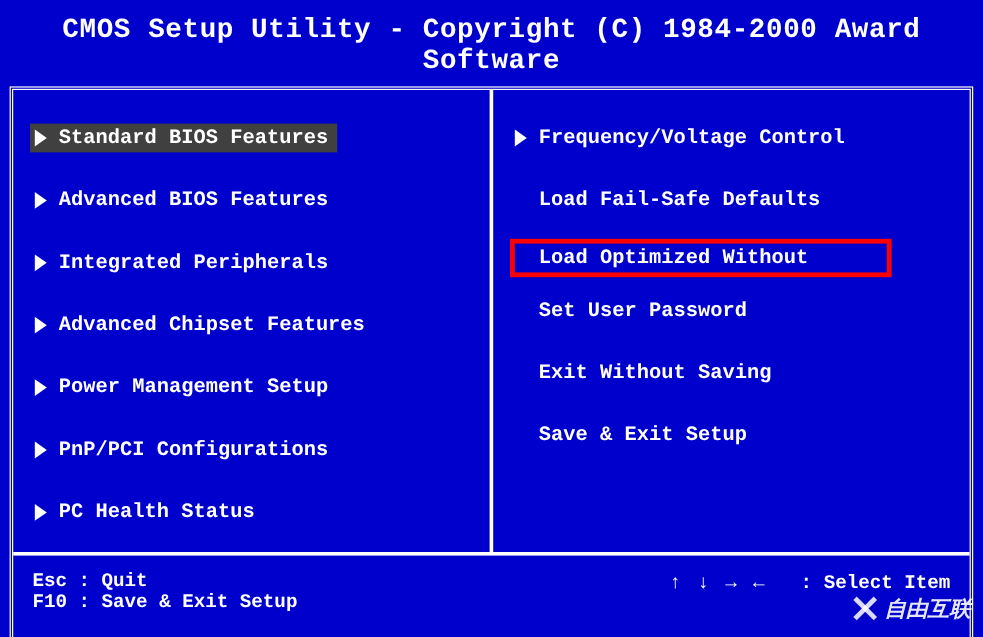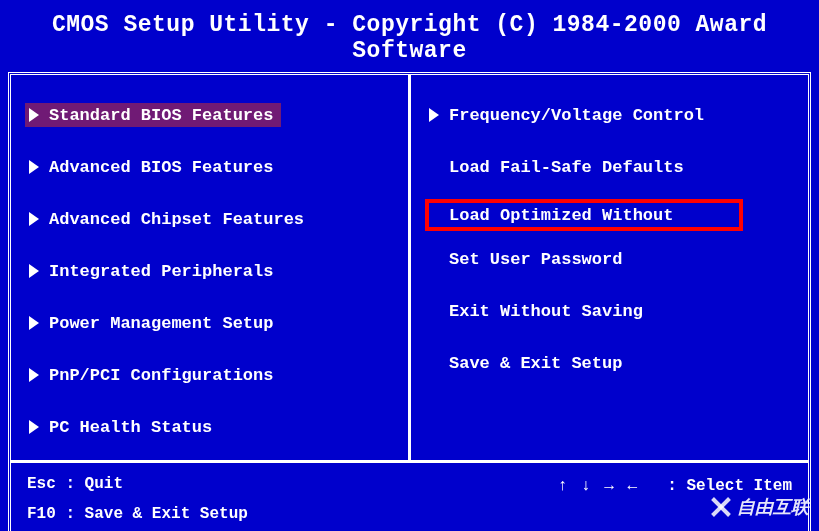--- a/index.html
+++ b/index.html
@@ -60,21 +60,21 @@
       border-left: 10px solid #FFFFFF;
       margin-right: 10px;
       flex-shrink: 0;
     }
     .triangle-space {
       display: inline-block;
       width: 20px;
       flex-shrink: 0;
     }
     .menu-item.selected {
-      background: #701a75;
+      background: #404040;
       padding: 2px 8px 2px 0;
       margin-left: -4px;
       display: inline-flex;
       width: fit-content;
     }
     .menu-item.selected .triangle {
       margin-left: 4px;
     }
     .menu-item.highlighted {
       outline: 4px solid #FF0000;
@@ -88,21 +88,20 @@
       border-top: 3px solid #FFFFFF;
       padding: 12px 16px;
       display: flex;
       justify-content: space-between;
       font-size: 16px;
       height: 80px;
     }
     .footer-left {
       display: flex;
       flex-direction: column;
-      gap: 12px;
     }
     .footer-right {
       display: flex;
       align-items: flex-start;
       padding-top: 2px;
     }
     .arrows {
       display: inline-block;
       margin-right: 28px;
       letter-spacing: 2px;
@@ -159,25 +158,25 @@
       <div class="menu-item selected">
         <span class="triangle"></span>
         <span>Standard BIOS Features</span>
       </div>
       <div class="menu-item">
         <span class="triangle"></span>
         <span>Advanced BIOS Features</span>
       </div>
       <div class="menu-item">
         <span class="triangle"></span>
+        <span>Integrated Peripherals</span>
+      </div>
+      <div class="menu-item">
+        <span class="triangle"></span>
         <span>Advanced Chipset Features</span>
-      </div>
-      <div class="menu-item">
-        <span class="triangle"></span>
-        <span>Integrated Peripherals</span>
       </div>
       <div class="menu-item">
         <span class="triangle"></span>
         <span>Power Management Setup</span>
       </div>
       <div class="menu-item">
         <span class="triangle"></span>
         <span>PnP/PCI Configurations</span>
       </div>
       <div class="menu-item">

